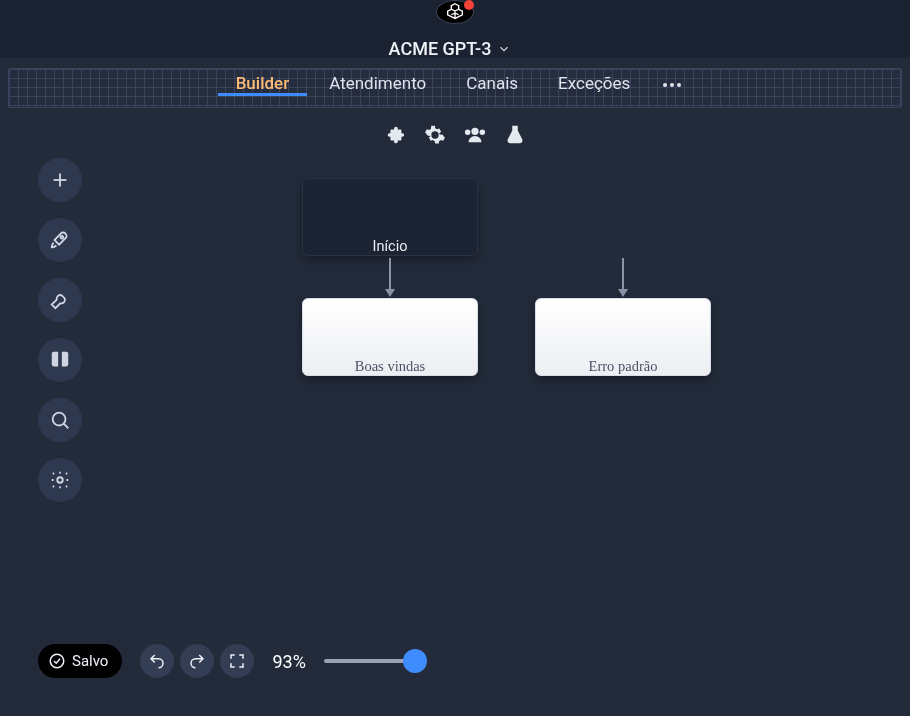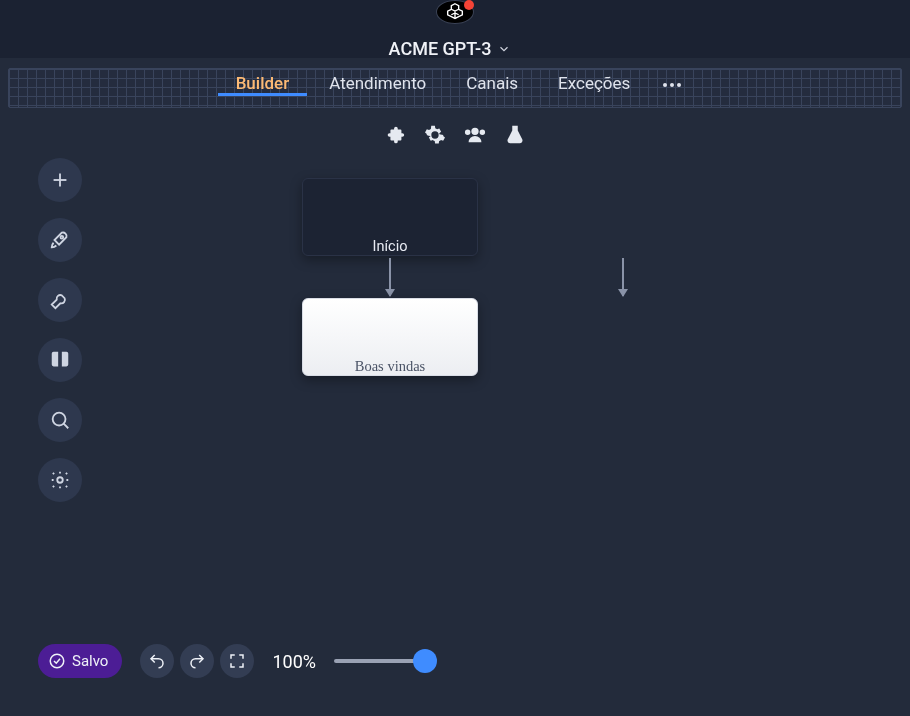--- a/index.html
+++ b/index.html
@@ -141,21 +141,21 @@
   
   .bottom-bar {
     position: absolute;
     left: 38px;
     bottom: 30px;
     display: flex;
     align-items: center;
     gap: 18px;
   }
   .status-chip {
-    background: #4c1d95;
+    background: #000000;
     border-radius: 18px;
     height: 34px;
     padding: 0 14px 0 10px;
     display: flex; align-items: center; gap: 6px;
     font-size: 15px;
     color: #eef1f7;
   }
   .status-chip svg { width: 18px; height: 18px; stroke: #eef1f7; fill: none; stroke-width: 2; }
 
   .round-ctrl {
@@ -294,20 +294,23 @@
 
   <div class="node dark" style="left:302px; top:70px">
     <span>Início</span>
   </div>
   <div class="arrow" style="left:389px; top:150px"></div>
   <div class="node light" style="left:302px; top:190px">
     <span>Boas vindas</span>
   </div>
 
   <div class="arrow" style="left:622px; top:150px"></div>
+  <div class="node light" style="left:535px; top:190px">
+    <span>Erro padrão</span>
+  </div>
 
   <div class="bottom-bar">
     <div class="status-chip">
       <svg viewBox="0 0 24 24">
           <circle cx="12" cy="12" r="9"></circle>
           <polyline points="8 12 11 15 16 9"></polyline>
         </svg>
       <span>Salvo</span>
     </div>
 
@@ -324,19 +327,19 @@
             <path d="M20 9H10a6 6 0 0 0 0 12"></path>
           </svg>
       </div>
       <div class="round-ctrl">
         <svg viewBox="0 0 24 24">
             <path d="M4 9V4h5M20 9V4h-5M4 15v5h5M20 15v5h-5"></path>
           </svg>
       </div>
     </div>
 
-    <div class="zoom-label">100%</div>
+    <div class="zoom-label">93%</div>
     <div class="zoom-slider">
       <div class="zoom-thumb"></div>
     </div>
   </div>
 
 </div>
 
 </body></html>

